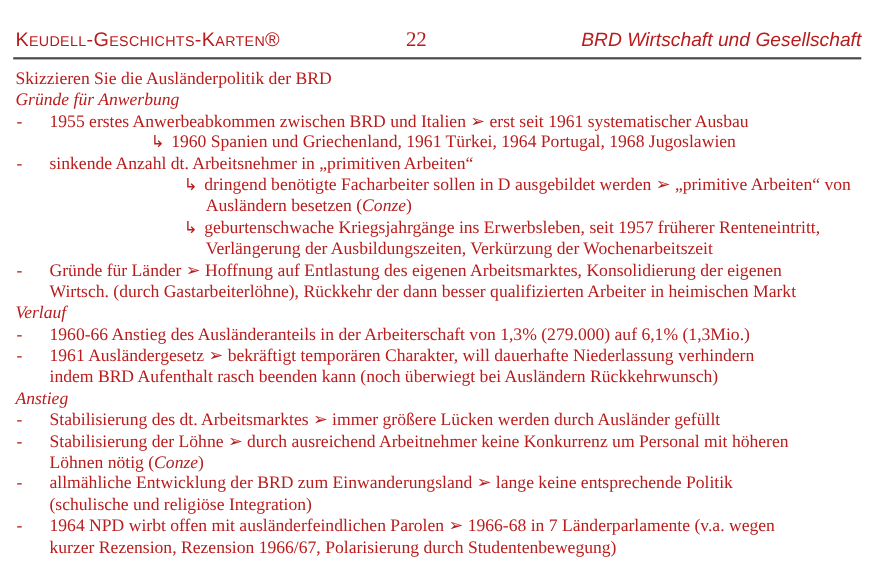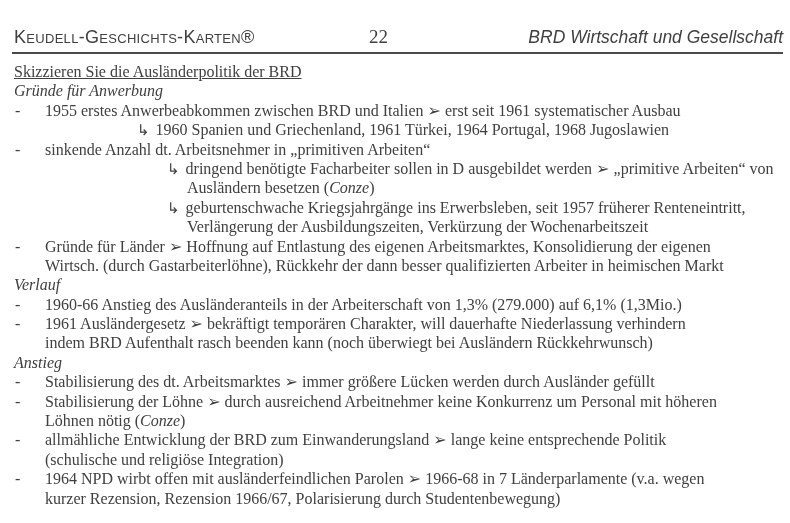--- a/index.html
+++ b/index.html
@@ -1,21 +1,21 @@
 <!DOCTYPE html>
 <html><head>
 <meta charset="utf-8">
 <style>
   html, body { margin: 0; padding: 0; background: #ffffff; }
   .page {
     position: relative;
     width: 790px;
     height: 514px;
     background: #ffffff;
-    color: #404040;
+    color: #b91c1c;
     font-family: "Liberation Serif", "DejaVu Serif", serif;
     overflow: hidden;
   }
   
   .header {
     display: flex;
     align-items: baseline;
     margin: 0 7px 0 12px;
     padding: 26px 0 4px 0;
     border-bottom: 2px solid #4a4a4a;
@@ -61,21 +61,21 @@
     left: 15px;
     top: 0;
   }
   .marker.arrow {
     font-family: "DejaVu Sans", sans-serif;
     margin-right: 6px;
     font-size: 15px;
   }
   .seg.b { font-weight: normal; }
   .seg.i { font-style: italic; }
-  .seg.u { text-decoration: underline; }
+  .seg.u { }
 </style>
 </head>
 <body>
 
 <div class="page">
   <div class="header">
     <div class="brand">Keudell-Geschichts-Karten®</div>
     <div class="pagenum">22</div>
     <div class="subject">BRD Wirtschaft und Gesellschaft</div>
   </div>

